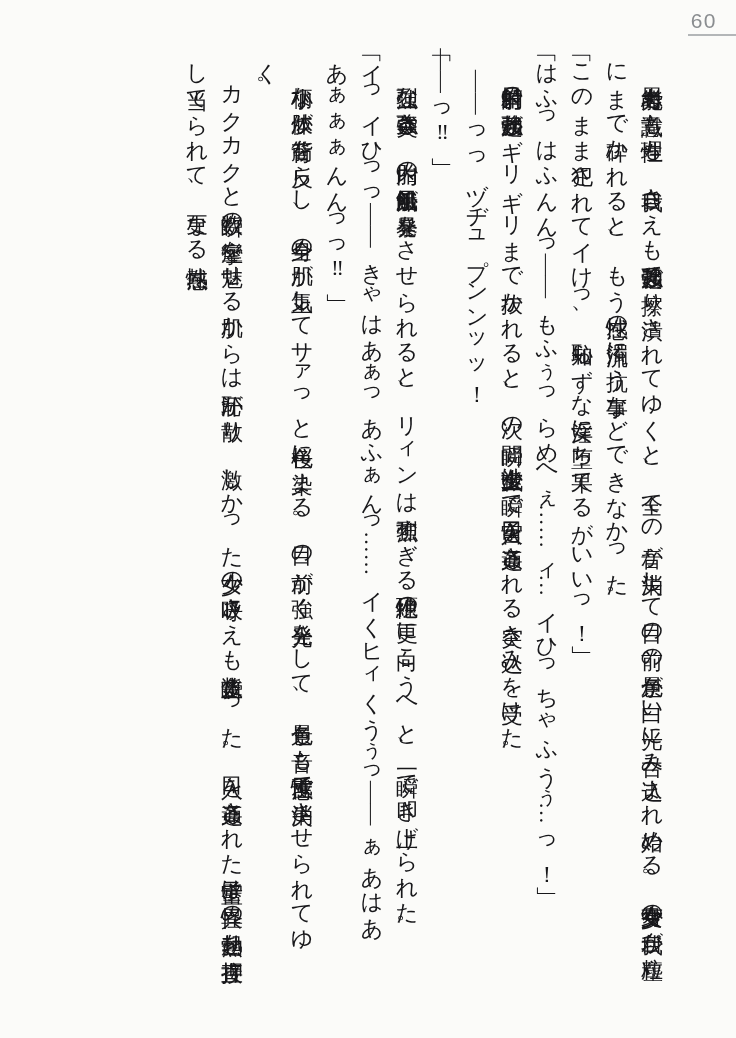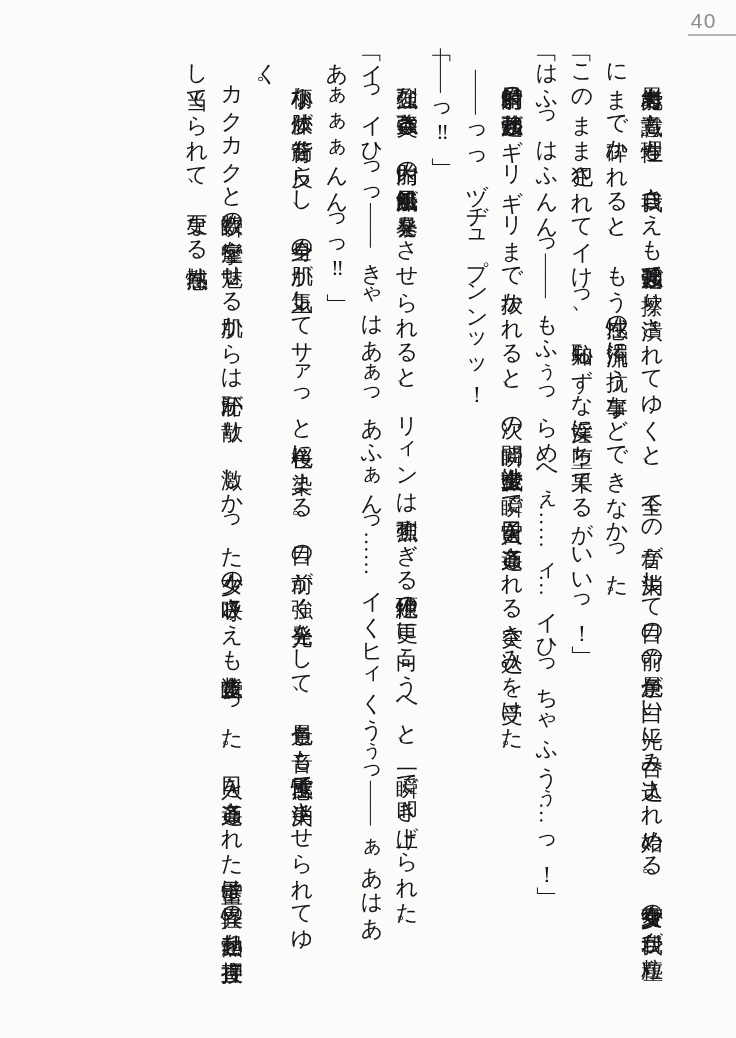--- a/index.html
+++ b/index.html
@@ -52,21 +52,21 @@
   }
   .text-block p.indent {
     text-indent: 1em;
   }
 </style>
 </head>
 <body>
 
 <div class="page">
 
-  <div class="page-number">40</div>
+  <div class="page-number">60</div>
 
   <div class="page-number-rule"></div>
 
   <div class="text-block">
     <p class="indent">思考能力も意識も理性も、自我さえも強姦勃起で擦り潰されてゆくと、全ての音が消失して目の前の景色が白い光に呑み込まれ始める。変身少女の自我が塵粒にまで砕かれると、もう性感の濁流に抗う事などできなかった。</p>
     <p>「このまま犯されてイけっ、恥知らずな淫女に堕ち果てるがいいっ！」</p>
     <p>「はふっはふんんっ――もふぅっらめへぇ……ィ…イひっちゃふうぅ…っ！」</p>
     <p class="indent">射精目的の強姦勃起がギリギリまで抜かれると、次の瞬間、少女戦士は一瞬で子宮入口を姦通される突き込みを受けた。</p>
     <p class="indent">――っっヅヂュプンンッッ！</p>
     <p>「――っ‼」</p>

